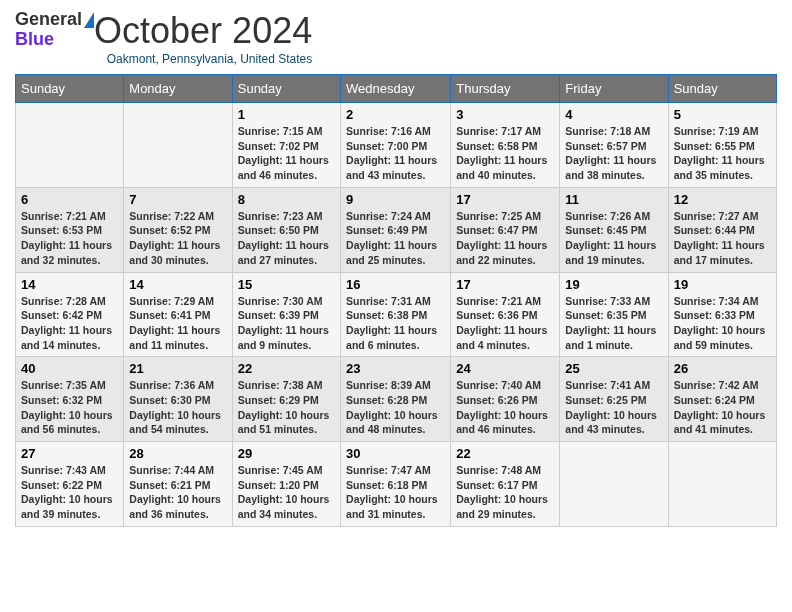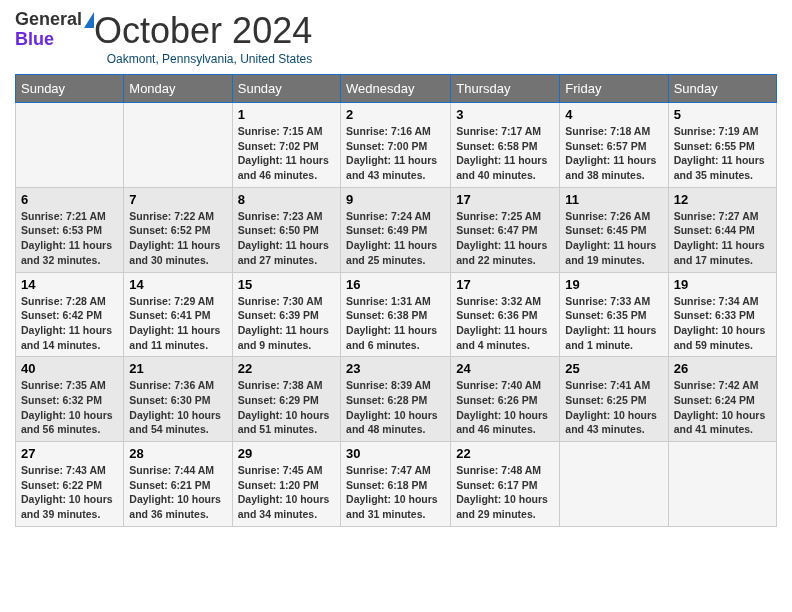--- a/index.html
+++ b/index.html
@@ -213,27 +213,27 @@
 Daylight: 11 hours and 11 minutes.</div>
         </td>
         <td>
           <span class="day-num">15</span>
           <div class="cell-content">Sunrise: 7:30 AM
 Sunset: 6:39 PM
 Daylight: 11 hours and 9 minutes.</div>
         </td>
         <td>
           <span class="day-num">16</span>
-          <div class="cell-content">Sunrise: 1:31 AM
+          <div class="cell-content">Sunrise: 7:31 AM
 Sunset: 6:38 PM
 Daylight: 11 hours and 6 minutes.</div>
         </td>
         <td>
           <span class="day-num">17</span>
-          <div class="cell-content">Sunrise: 3:32 AM
+          <div class="cell-content">Sunrise: 7:21 AM
 Sunset: 6:36 PM
 Daylight: 11 hours and 4 minutes.</div>
         </td>
         <td>
           <span class="day-num">19</span>
           <div class="cell-content">Sunrise: 7:33 AM
 Sunset: 6:35 PM
 Daylight: 11 hours and 1 minute.</div>
         </td>
         <td>

